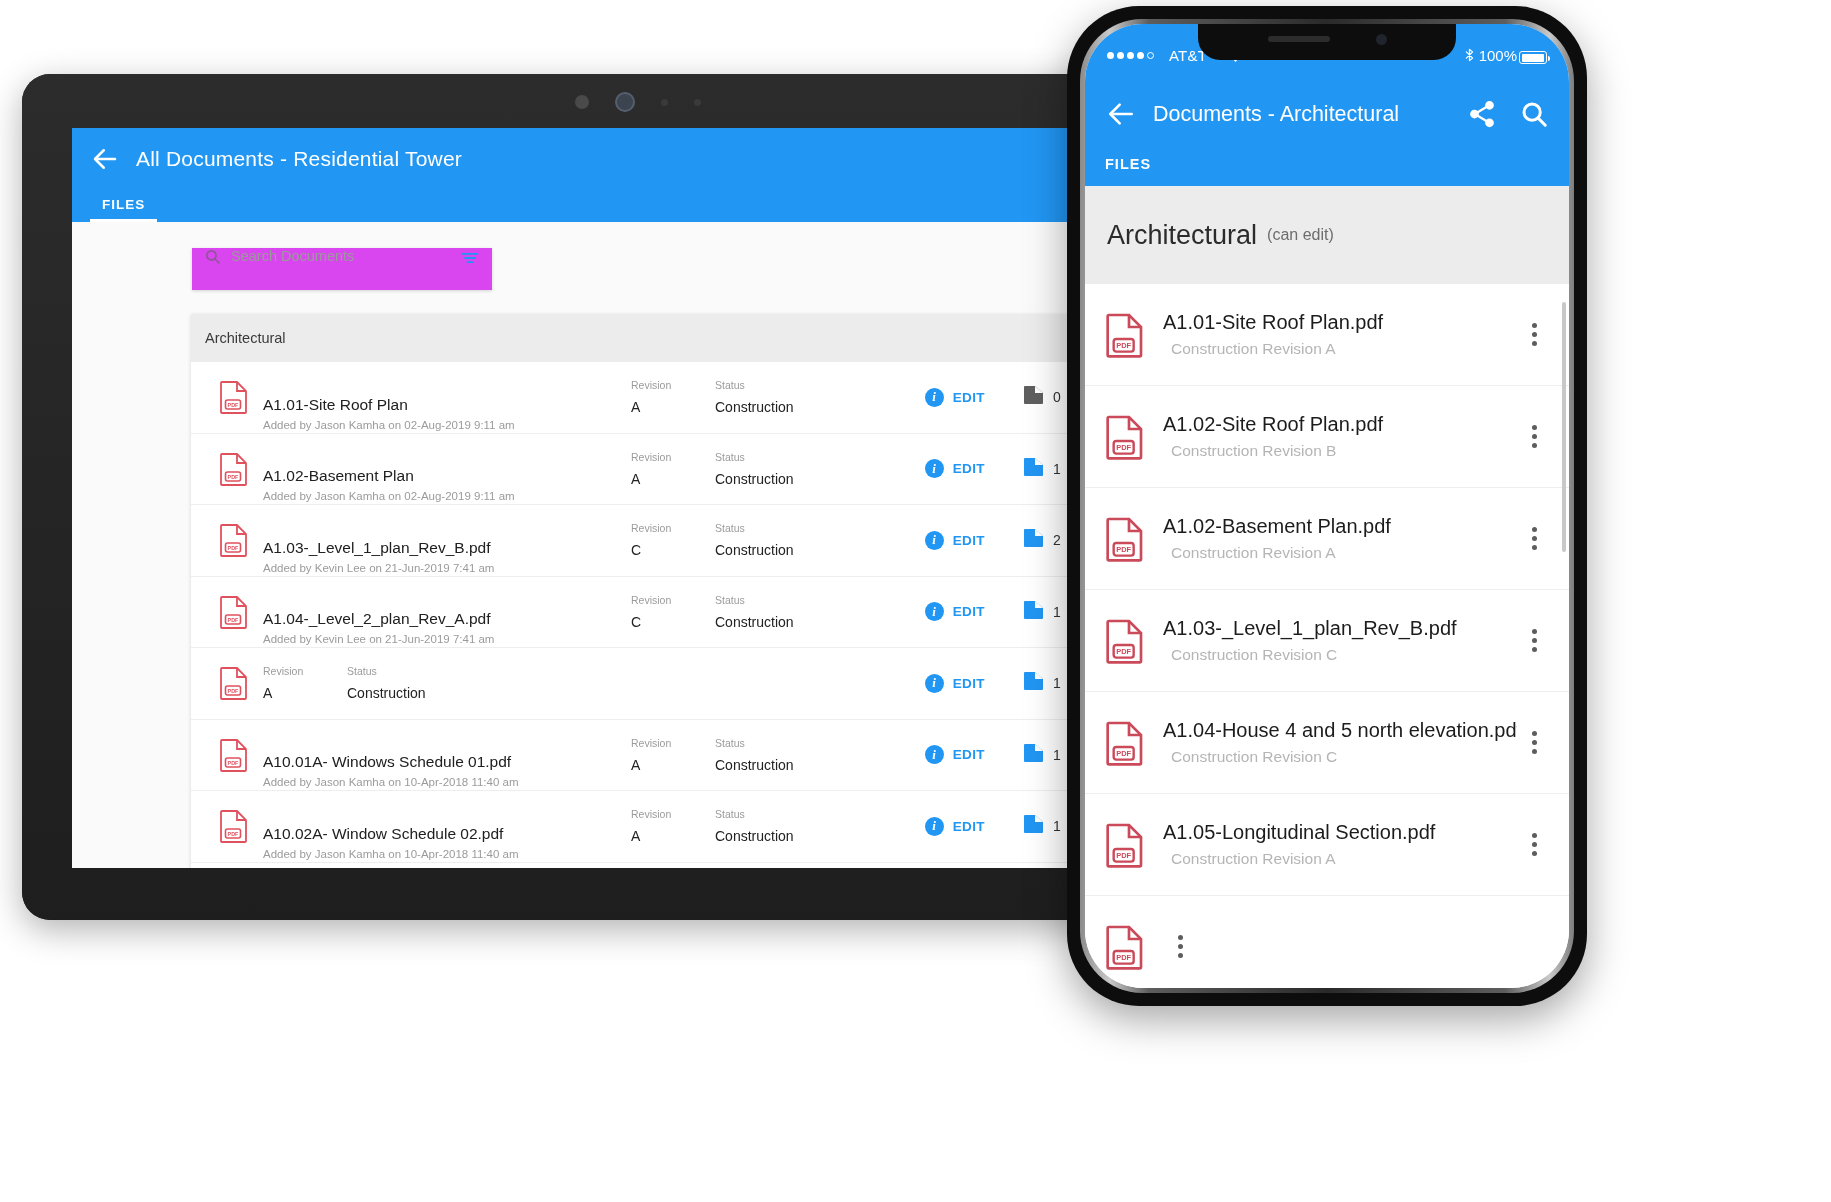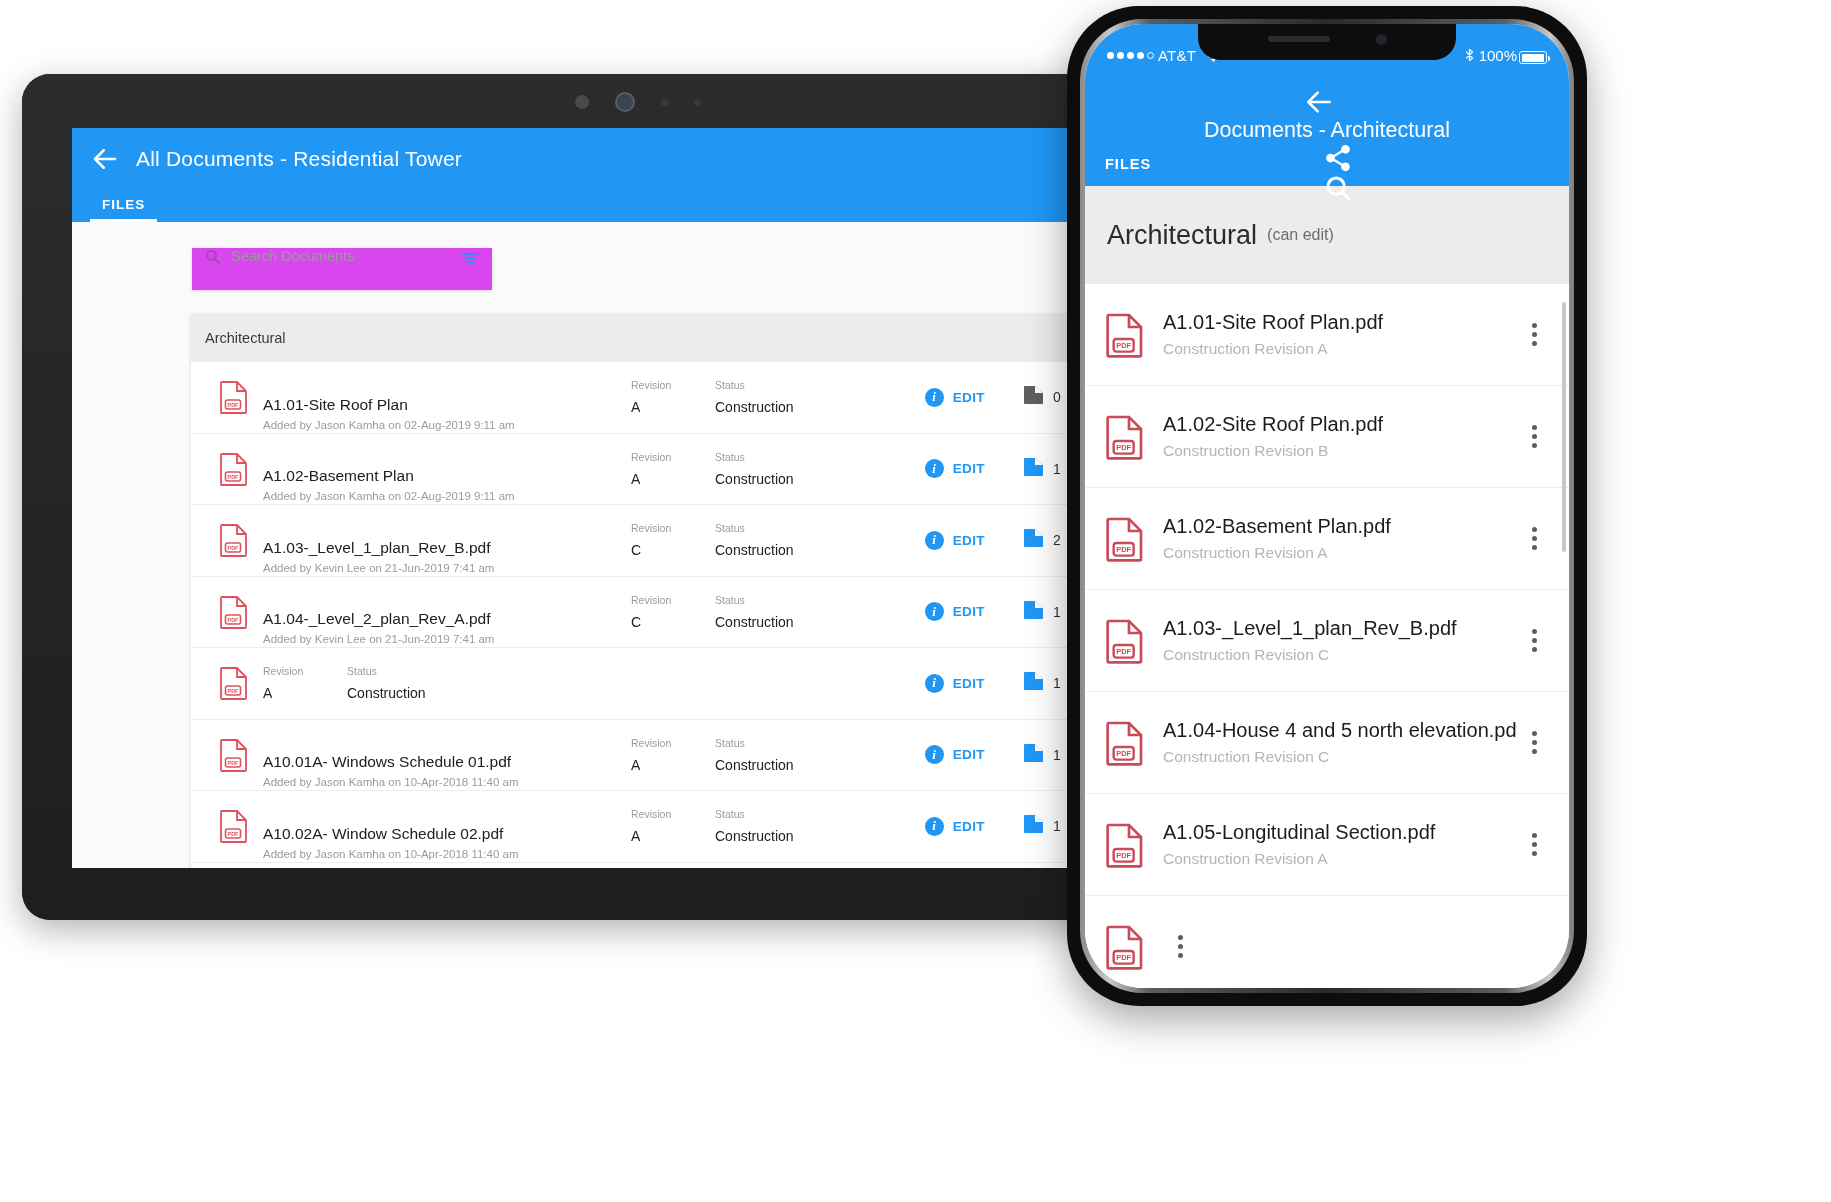--- a/index.html
+++ b/index.html
@@ -184,34 +184,34 @@
   #notch-speaker { width: 62px; height: 6px; border-radius: 4px; background: #2c2c2c; margin-top: -6px; }
   #notch-cam { width: 11px; height: 11px; border-radius: 50%; background: #20242c; margin-top: -6px; }
 
   #p-statusbar {
     position: relative;
     height: 52px; background: #2196f3;
     display: flex; align-items: center; justify-content: space-between;
     padding: 10px 22px 0 22px; color: #fff; font-size: 15.5px;
     z-index: 4;
   }
-  #p-status-left { display: flex; align-items: center; gap: 4px; }
+  #p-status-left { display: flex; align-items: center; gap: 15px; }
   .sig-dots { display: flex; align-items: center; gap: 3px; }
   .sig-dots i { width: 7px; height: 7px; border-radius: 50%; background: #fff; display: block; }
   .sig-dots i.hollow { background: transparent; border: 1.5px solid #fff; width: 7px; height: 7px; }
   #p-carrier { font-size: 15px; letter-spacing: .2px; }
   #p-time { font-size: 16px; font-weight: bold; position: absolute; left: 50%; transform: translateX(-50%); top: 14px; }
   #p-status-right { display: flex; align-items: flex-end; gap: 2px; }
   #p-battery-pct { font-size: 15px; }
   .batt { width: 28px; height: 13px; border: 1.6px solid #fff; border-radius: 3px; position: relative; }
   .batt::after { content:''; position:absolute; right:-4px; top:3.5px; width:2.5px; height:5px; background:#fff; border-radius:0 2px 2px 0; }
   .batt i { position: absolute; left: 1.5px; top: 1.5px; bottom: 1.5px; width: 22px; background: #fff; border-radius: 1px; display:block; }
 
   #p-appbar { background: #2196f3; padding: 10px 20px 0 20px; }
-  #p-appbar-row { display: flex; align-items: center; height: 56px; flex-direction: column; }
+  #p-appbar-row { display: flex; align-items: center; height: 56px; }
   .back-arrow-p { width: 32px; height: 32px; flex: none; margin-right: 16px; cursor: pointer; }
   #p-title { color: #fff; font-size: 21.5px; flex: 1; white-space: nowrap; }
   .p-action-icon { width: 30px; height: 30px; flex: none; margin-left: 22px; cursor: pointer; }
   #p-tabs { height: 44px; display: flex; align-items: center; }
   #p-tab-files { color: #fff; font-size: 14.5px; font-weight: bold; letter-spacing: 1px; }
 
   #p-section {
     height: 98px; background: #ececec;
     display: flex; align-items: center; padding-left: 22px;
   }
@@ -221,21 +221,21 @@
   #p-list { position: relative; background: #fff; }
   .p-row {
     display: flex; align-items: center;
     height: 102px;
     border-bottom: 1px solid #eeeeee;
     padding: 0 18px 0 20px;
   }
   .p-row-icon { width: 58px; flex: none; display: flex; align-items: center; }
   .p-row-main { flex: 1; min-width: 0; }
   .p-fname { font-size: 20px; color: #1c1c1c; white-space: nowrap; overflow: hidden; text-overflow: clip; }
-  .p-fmeta { font-size: 15.5px; color: #b5b5b5; margin-top: 6px; }
+  .p-fmeta { font-size: 15.5px; color: #b5b5b5; margin-top: 6px; margin-left: 8px; }
   .p-kebab { width: 34px; flex: none; display:flex; flex-direction: column; align-items: center; gap: 4px; cursor: pointer; }
   .p-kebab i { width: 5px; height: 5px; border-radius: 50%; background: #5d5d5d; display:block; }
   .pdf-icon-p { width: 40px; height: 46px; }
 
   #p-scrollbar {
     position: absolute; right: 3px; top: 18px;
     width: 4px; height: 250px; border-radius: 3px; background: #c8c8c8;
     z-index: 6;
   }
 </style>

